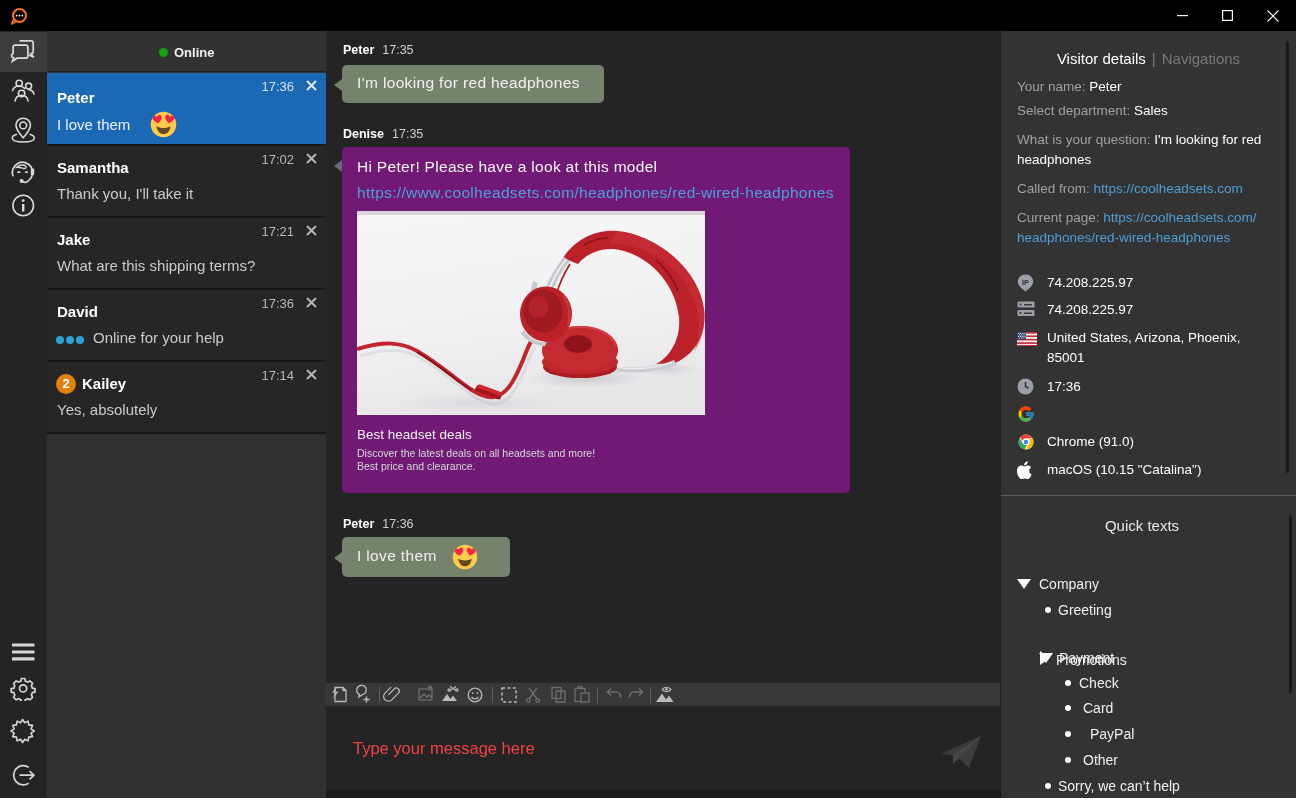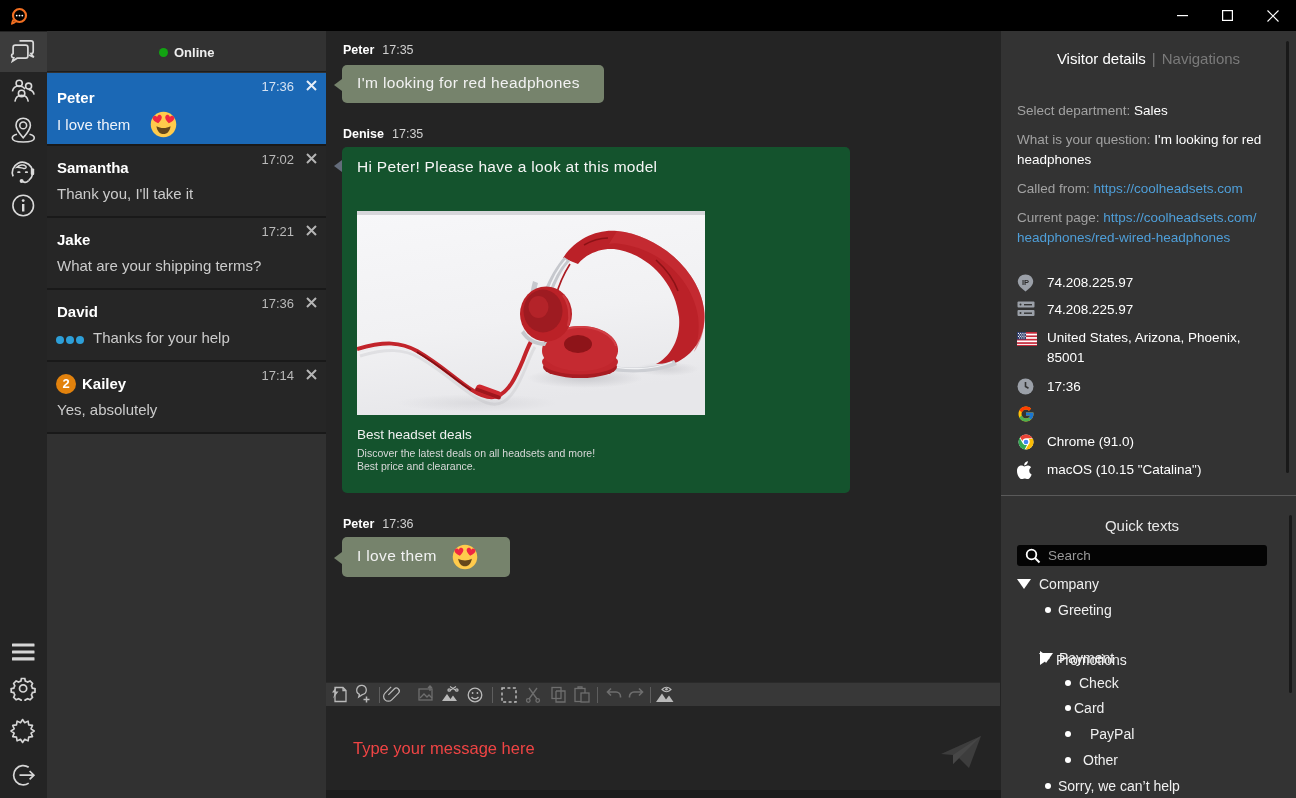--- a/index.html
+++ b/index.html
@@ -31,21 +31,21 @@
 
 
 #chatarea { position:absolute; left:326px; top:31px; width:675px; height:767px; background:#242424; }
 .mhead { position:absolute; font-size:12.5px; color:#fff; }
 .mhead b { font-weight:bold; }
 .mhead .t { color:#d0d0d0; font-weight:normal; margin-left:8px; }
 .bubble { position:absolute; border-radius:5px; }
 .bubble .tail { position:absolute; left:-8px; width:0; height:0; border-top:6px solid transparent; border-bottom:6px solid transparent; }
 .green { background:#76836c; }
 .green .tail { border-right:8px solid #76836c; }
-.gray { background:#14532d; }
+.gray { background:#701a75; }
 .gray .tail { border-right:8px solid #646c7b; }
 
 #toolbar { position:absolute; left:0; top:651px; width:674px; height:24px; background:#383838; border-top:1px solid #2a2a2a; }
 #inputarea { position:absolute; left:0; top:675px; width:675px; height:84px; background:#242424; }
 #inputarea .ph { position:absolute; left:27px; top:33px; font-size:16.5px; color:#ef4444; }
 #bottomstrip { position:absolute; left:0; top:759px; width:675px; height:8px; background:#1c1c1c; }
 
 
 #rightpanel { position:absolute; left:1001px; top:31px; width:295px; height:767px; background:#333333; font-size:13.5px; }
 #rightpanel .hdr { position:absolute; top:19px; width:295px; text-align:center; font-size:15px; }
@@ -184,34 +184,34 @@
       </svg>
     <div class="name">Samantha</div>
     <div class="msg">Thank you, I'll take it</div>
   </div>
   <div class="citem" style="top:187px;height:72px;">
     <div class="time">17:21</div>
     <svg class="x" width="11" height="11" viewBox="0 0 11 11">
         <path d="M1 1 L10 10 M10 1 L1 10" stroke="#b5b5b5" stroke-width="2"></path>
       </svg>
     <div class="name">Jake</div>
-    <div class="msg">What are your shipping terms?</div>
+    <div class="msg">What are this shipping terms?</div>
   </div>
   <div class="citem" style="top:259px;height:72px;">
     <div class="time">17:36</div>
     <svg class="x" width="11" height="11" viewBox="0 0 11 11">
         <path d="M1 1 L10 10 M10 1 L1 10" stroke="#b5b5b5" stroke-width="2"></path>
       </svg>
     <div class="name">David</div>
     <svg class="abs" style="left:9px;top:45px" width="28" height="10" viewBox="0 0 28 10">
         <circle cx="4" cy="5" r="4" fill="#2d9fd8"></circle>
         <circle cx="14" cy="5" r="4" fill="#2d9fd8"></circle>
         <circle cx="24" cy="5" r="4" fill="#2d9fd8"></circle>
       </svg>
-    <div class="msg" style="left:46px">Thanks for your help</div>
+    <div class="msg" style="left:46px">Online for your help</div>
   </div>
   <div class="citem" style="top:331px;height:72px;">
     <div class="time">17:14</div>
     <svg class="x" width="11" height="11" viewBox="0 0 11 11">
         <path d="M1 1 L10 10 M10 1 L1 10" stroke="#b5b5b5" stroke-width="2"></path>
       </svg>
     <div class="abs" style="left:9px;top:12px;width:20px;height:20px;border-radius:50%;background:#e2820d;color:#fff;font-size:13px;font-weight:bold;text-align:center;line-height:20px;">2</div>
     <div class="name" style="left:35px">Kailey</div>
     <div class="msg">Yes, absolutely</div>
   </div>
@@ -221,20 +221,21 @@
   <div class="mhead" style="left:17px;top:12px"><b>Peter</b><span class="t">17:35</span></div>
   <div class="bubble green" style="left:16px;top:34px;width:262px;height:38px;">
     <div class="tail" style="top:14px"></div>
     <div class="abs" style="left:15px;top:9px;font-size:15.5px;letter-spacing:0.35px;color:#f2f2f2;">I'm looking for red headphones</div>
   </div>
 
   <div class="mhead" style="left:17px;top:96px"><b>Denise</b><span class="t">17:35</span></div>
   <div class="bubble gray" style="left:16px;top:116px;width:508px;height:346px;">
     <div class="tail" style="top:13px"></div>
     <div class="abs" style="left:15px;top:11px;font-size:15.5px;letter-spacing:0.3px;color:#f5f5f5;">Hi Peter! Please have a look at this model</div>
+    <div class="abs" style="left:15px;top:37px;font-size:15.5px;letter-spacing:0.32px;"><span class="link">https://www.coolheadsets.com/headphones/red-wired-headphones</span></div>
     <svg class="abs" style="left:15px;top:64px" width="348" height="204" viewBox="0 0 348 204">
       <defs>
         <linearGradient id="pbg" x1="0" y1="0" x2="0.25" y2="1">
           <stop offset="0" stop-color="#f7f7f9"></stop>
             <stop offset="0.6" stop-color="#f1f1f3"></stop>
             <stop offset="1" stop-color="#e7e7ea"></stop>
         </linearGradient>
         <radialGradient id="shad" cx="0.5" cy="0.5" r="0.5">
           <stop offset="0" stop-color="#bcbcc1" stop-opacity="0.7"></stop>
             <stop offset="1" stop-color="#bcbcc1" stop-opacity="0"></stop>
@@ -366,20 +367,21 @@
     <svg class="abs" style="left:613px;top:28px" width="44" height="36" viewBox="0 0 44 36">
       <path d="M2 20 L42 2 L30 34 L20 24 L14 30 L14 21 Z" fill="#3d3d3d"></path>
       <path d="M42 2 L14 21 L14 30 L20 24 Z" fill="#474747"></path>
     </svg>
   </div>
   <div id="bottomstrip"></div>
 </div>
 
 <div id="rightpanel">
   <div class="hdr"><span class="on">Visitor details</span><span class="sep">|</span><span class="off">Navigations</span></div>
+  <div class="vrow" style="top:46px">Your name: <b>Peter</b></div>
   <div class="vrow" style="top:70px">Select department: <b>Sales</b></div>
   <div class="vrow" style="top:99px">What is your question: <b>I'm looking for red headphones</b></div>
   <div class="vrow" style="top:148px">Called from: <span class="link">https://coolheadsets.com</span></div>
   <div class="vrow" style="top:177px">Current page: <span class="link">https://coolheadsets.com/ headphones/red-wired-headphones</span></div>
 
   <div class="iico" style="top:243px"><svg width="17" height="18" viewBox="0 0 17 18">
         <path d="M8.5 0.5 C4 0.5 0.8 3.7 0.8 7.8 C0.8 12.5 8.5 17.5 8.5 17.5 S16.2 12.5 16.2 7.8 C16.2 3.7 13 0.5 8.5 0.5 Z" fill="#9ba0a8"></path>
         <text x="8.5" y="10.8" font-size="7.5" font-weight="bold" fill="#2c2c2c" text-anchor="middle" font-family="Liberation Sans">IP</text>
       </svg></div>
   <div class="irow" style="top:242px">74.208.225.97</div>
@@ -440,32 +442,25 @@
         <circle cx="24" cy="24" r="6.2" fill="#4285F4"></circle>
       </svg></div>
   <div class="irow" style="top:401px">Chrome (91.0)</div>
   <div class="iico" style="top:430px"><svg width="16" height="18" viewBox="0 0 170 190">
         <path fill="#fff" d="M150.4 66.4c-1.1.9-20.7 11.9-20.7 36.4 0 28.4 24.9 38.4 25.7 38.7-.1.6-4 13.8-13.2 27.3-8.2 11.9-16.8 23.7-29.8 23.7s-16.4-7.6-31.4-7.6c-14.7 0-19.9 7.8-31.8 7.8s-20.3-11-29.8-24.5C8.3 152.6 0 128.2 0 105.1c0-37.1 24.1-56.8 47.9-56.8 12.6 0 23.1 8.3 31 8.3 7.5 0 19.3-8.8 33.6-8.8 5.4 0 24.9.5 37.9 18.6zM105.6 32.5c5.9-7 10.1-16.8 10.1-26.5 0-1.4-.1-2.7-.4-3.8-9.6.4-21.1 6.4-28 14.4-5.4 6.2-10.5 15.9-10.5 25.8 0 1.5.2 3 .3 3.4.6.1 1.6.2 2.6.2 8.7 0 19.6-5.8 25.9-13.5z"></path>
       </svg></div>
   <div class="irow" style="top:429px">macOS (10.15 "Catalina")</div>
 
   <div id="divider"></div>
   <div id="qtitle">Quick texts</div>
-  <div id="searchbox">
-    <svg class="abs" style="left:8px;top:3px" width="16" height="16" viewBox="0 0 16 16">
-        <circle cx="6.5" cy="6.5" r="4.8" fill="none" stroke="#fff" stroke-width="1.8"></circle>
-        <path d="M10 10 L14.5 14.5" stroke="#fff" stroke-width="2"></path>
-      </svg>
-    <div class="ph">Search</div>
-  </div>
   <div class="trow" style="left:16px;top:545px"><span class="tri-d"></span><span style="margin-left:8px">Company</span></div>
   <div class="trow" style="left:44px;top:571px"><span class="bull"></span><span style="margin-left:7px">Greeting</span></div>
   <div class="trow" style="left:39px;top:620px"><span class="tri-r"></span><span style="margin-left:6px">Promotions</span></div>
   <div class="trow" style="left:38px;top:619px"><span class="tri-d"></span><span style="margin-left:6px">Payment</span></div>
   <div class="trow" style="left:64px;top:644px"><span class="bull"></span><span style="margin-left:8px">Check</span></div>
-  <div class="trow" style="left:64px;top:669px"><span class="bull"></span><span style="margin-left:3px">Card</span></div>
+  <div class="trow" style="left:64px;top:669px"><span class="bull"></span><span style="margin-left:12px">Card</span></div>
   <div class="trow" style="left:64px;top:695px"><span class="bull"></span><span style="margin-left:19px">PayPal</span></div>
   <div class="trow" style="left:64px;top:721px"><span class="bull"></span><span style="margin-left:12px">Other</span></div>
   <div class="trow" style="left:44px;top:747px"><span class="bull"></span><span style="margin-left:7px">Sorry, we can’t help</span></div>
 
   <div class="sbar" style="left:285px;top:10px;height:432px;"></div>
   <div class="sbar" style="left:288px;top:484px;height:178px;"></div>
 </div>
 
 </body></html>

